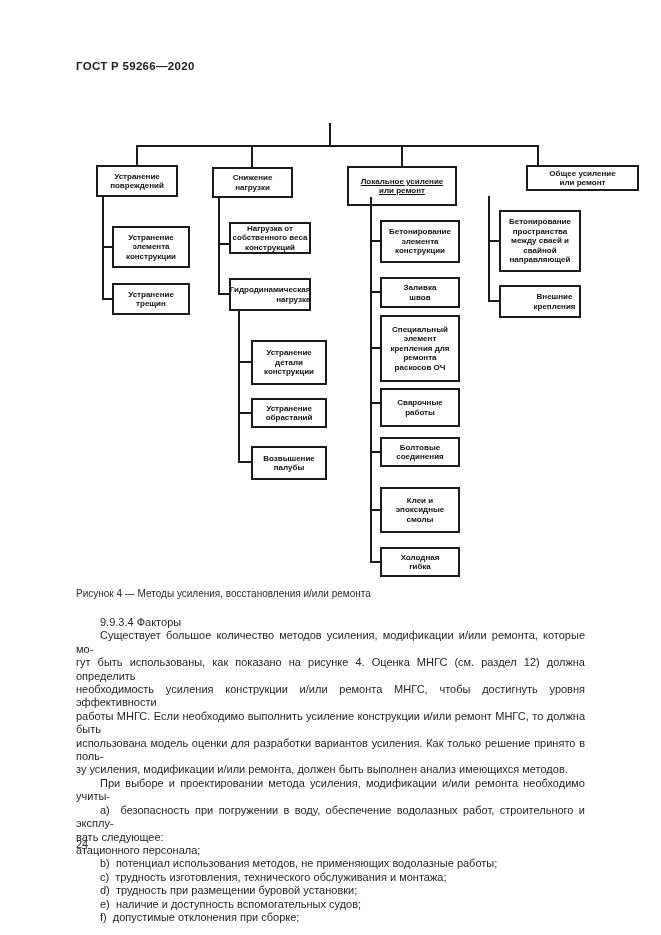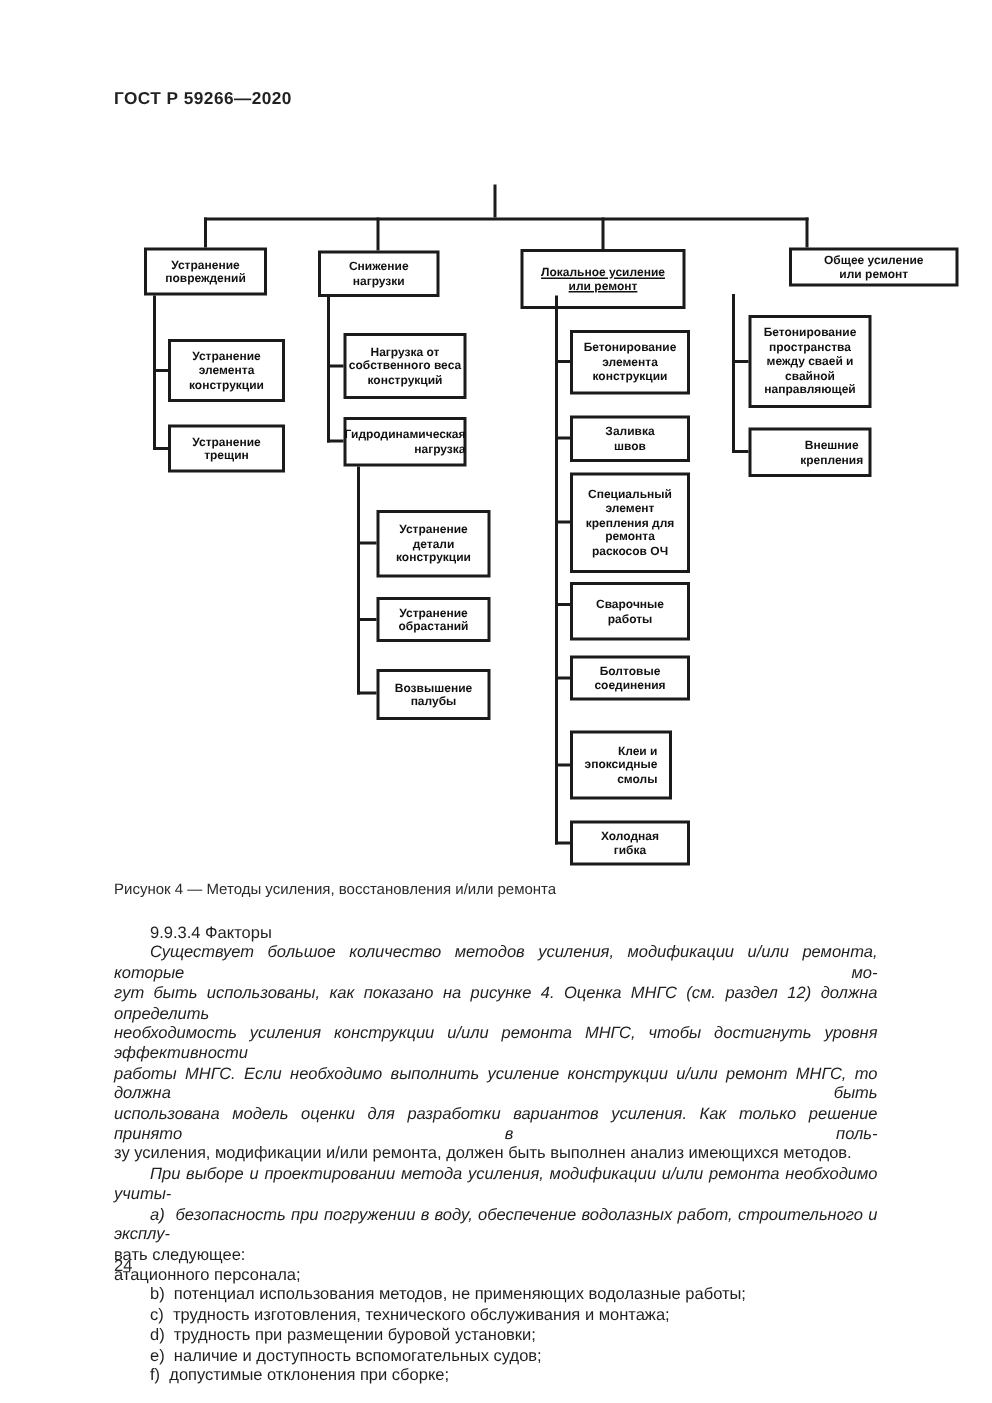--- a/index.html
+++ b/index.html
@@ -19,21 +19,21 @@
     font-weight:bold; font-size:8px; line-height:9.5px; white-space:pre-line; color:#111;
     padding:1px;
   }
   .hl,.vl { position:absolute; background:#1b1b1b; }
   .hl { height:2px; } .vl { width:2px; }
   
   .caption { position:absolute; left:76px; top:588px; width:509px; font-size:10px; color:#2a2a2a; }
   .body-text { position:absolute; left:76px; top:616px; width:509px; font-size:11px; line-height:13.4px; color:#1f1f1f; }
   .bl { min-height:13.4px; }
   .ind { text-indent:24px; }
-  .j { text-align:justify; text-align-last:justify;font-style:italic; }
+  .j { text-align:justify; text-align-last:justify; }
   .pageno { position:absolute; left:76px; top:838px; font-size:11px; color:#2a2a2a; }
 </style>
 </head>
 <body>
 
 <div class="page">
 
   <div class="doc-header">ГОСТ Р 59266—2020</div>
 
   <div class="fc">
@@ -46,21 +46,21 @@
 или ремонт</div>
     <div class="node" style="left:482px;top:165px;width:113px;height:26px;margin-left:44px;">Общее усиление
 или ремонт</div>
 
     <div class="node" style="left:112px;top:226px;width:78px;height:42px;">Устранение
 элемента
 конструкции</div>
     <div class="node" style="left:112px;top:283px;width:78px;height:32px;">Устранение
 трещин</div>
 
-    <div class="node" style="left:229px;top:222px;width:82px;height:44px;">Нагрузка от
+    <div class="node" style="left:229px;top:222px;width:82px;height:32px;">Нагрузка от
 собственного веса
 конструкций</div>
     <div class="node" style="left:229px;top:278px;width:82px;height:33px;text-align:right;">Гидродинамическая
 нагрузка</div>
     <div class="node" style="left:251px;top:340px;width:76px;height:45px;">Устранение
 детали
 конструкции</div>
     <div class="node" style="left:251px;top:398px;width:76px;height:30px;">Устранение
 обрастаний</div>
     <div class="node" style="left:251px;top:446px;width:76px;height:34px;">Возвышение
@@ -73,21 +73,21 @@
 элемент
 крепления для
 ремонта
 раскосов ОЧ</div>
     <div class="node" style="left:380px;top:277px;width:80px;height:31px;">Заливка
 швов</div>
     <div class="node" style="left:380px;top:388px;width:80px;height:39px;">Сварочные
 работы</div>
     <div class="node" style="left:380px;top:437px;width:80px;height:30px;">Болтовые
 соединения</div>
-    <div class="node" style="left:380px;top:487px;width:68px;height:46px;text-align:right;">Клеи и
+    <div class="node" style="left:380px;top:487px;width:80px;height:46px;">Клеи и
 эпоксидные
 смолы</div>
     <div class="node" style="left:380px;top:547px;width:80px;height:30px;">Холодная
 гибка</div>
 
     <div class="node" style="left:499px;top:210px;width:82px;height:62px;">Бетонирование
 пространства
 между сваей и
 свайной
 направляющей</div>

